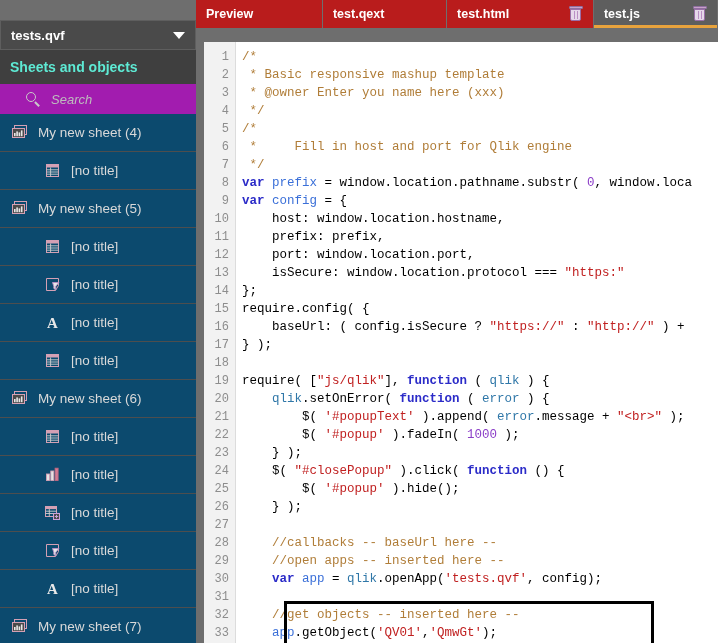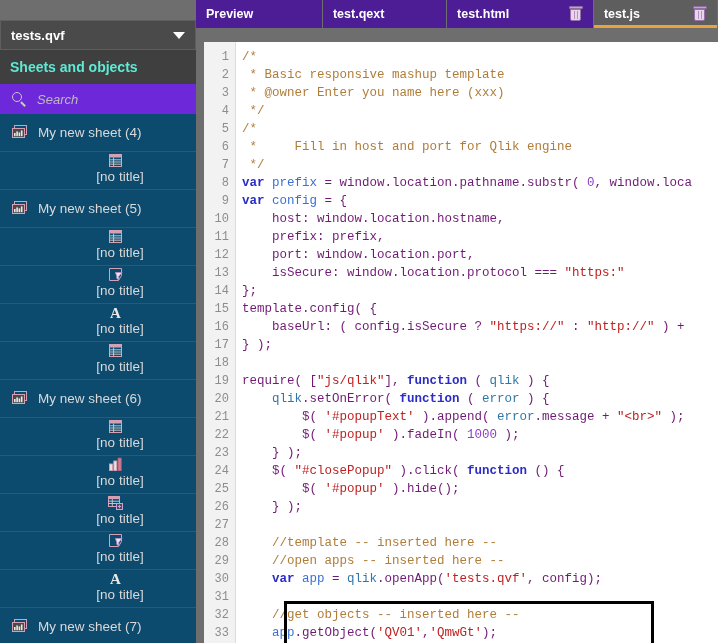--- a/index.html
+++ b/index.html
@@ -42,23 +42,23 @@
   #sheets-header {
     height: 34px; flex: 0 0 34px;
     background: #3f3f3f;
     display: flex; align-items: center;
     padding: 0 10px;
     color: #5eead4;
     font-size: 14px; font-weight: bold;
   }
   #search-row {
     height: 30px; flex: 0 0 30px;
-    background: #6d28d9;
+    background: #a21caf;
     display: flex; align-items: center;
-    padding: 0 12px;
+    padding: 0 26px;
   }
   .search-icon {
     width: 15px; height: 15px;
     margin-right: 8px;
     flex: 0 0 15px;
     position: relative;
   }
   .search-icon .circ {
     position: absolute; left: 0; top: 0;
     width: 10px; height: 10px;
@@ -84,29 +84,29 @@
   #tree { flex: 1 1 auto; overflow: hidden; background: #0c4a6e; }
   .tree-row {
     height: 38px;
     display: flex; align-items: center;
     border-bottom: 1px solid #4e4e4e;
     color: #d9d9d9;
     font-size: 13.5px;
     white-space: nowrap;
   }
   .tree-row.sheet { padding-left: 11px; }
-  .tree-row.obj { padding-left: 44px; flex-direction: column; }
+  .tree-row.obj { padding-left: 44px; }
   .tree-row .ic { flex: 0 0 auto; margin-right: 10px; display: block; }
   .tree-row .lbl { overflow: hidden; }
 
   
   #right { flex: 1 1 auto; height: 643px; position: relative; background: #6e6e6e; overflow: hidden; }
   #tabbar {
     height: 28px;
-    background: #4c1d95;
+    background: #b91c1c;
     display: flex;
     align-items: stretch;
   }
   .tab {
     display: flex; align-items: center;
     padding: 0 10px;
     color: #ffffff;
     font-size: 12.5px; font-weight: bold;
     border-right: 1px solid #6e6e6e;
     position: relative;
@@ -178,21 +178,21 @@
     font-size: 12.5px;
     color: #222222;
     white-space: pre;
   }
   .tk-com { color: #b07d38; }
   .tk-kw  { color: #2b2bc8; font-weight: bold; }
   .tk-str { color: #c02020; }
   .tk-num { color: #8c3fc8; }
   .tk-var { color: #3a6fd8; }
   .tk-id  { color: #2f77a8; }
-  .tk-pl  { color: #701a75; }
+  .tk-pl  { color: #000000; }
 
   #highlight-box {
     position: absolute;
     pointer-events: none;
     border: 3px solid #000000;
   }
 </style>
 </head>
 <body>
 
@@ -437,34 +437,34 @@
           <div class="cl"><span class="tk-com">/*</span></div>
           <div class="cl"><span class="tk-com"> *     Fill in host and port for Qlik engine</span></div>
           <div class="cl"><span class="tk-com"> */</span></div>
           <div class="cl"><span class="tk-kw">var </span><span class="tk-var">prefix</span><span class="tk-pl"> = window.location.pathname.substr( </span><span class="tk-num">0</span><span class="tk-pl">, window.loca</span></div>
           <div class="cl"><span class="tk-kw">var </span><span class="tk-var">config</span><span class="tk-pl"> = {</span></div>
           <div class="cl"><span class="tk-pl">    host: window.location.hostname,</span></div>
           <div class="cl"><span class="tk-pl">    prefix: prefix,</span></div>
           <div class="cl"><span class="tk-pl">    port: window.location.port,</span></div>
           <div class="cl"><span class="tk-pl">    isSecure: window.location.protocol === </span><span class="tk-str">"https:"</span></div>
           <div class="cl"><span class="tk-pl">};</span></div>
-          <div class="cl"><span class="tk-pl">template.config( {</span></div>
+          <div class="cl"><span class="tk-pl">require.config( {</span></div>
           <div class="cl"><span class="tk-pl">    baseUrl: ( config.isSecure ? </span><span class="tk-str">"https://"</span><span class="tk-pl"> : </span><span class="tk-str">"http://"</span><span class="tk-pl"> ) +</span></div>
           <div class="cl"><span class="tk-pl">} );</span></div>
           <div class="cl">&nbsp;</div>
           <div class="cl"><span class="tk-pl">require( [</span><span class="tk-str">"js/qlik"</span><span class="tk-pl">], </span><span class="tk-kw">function</span><span class="tk-pl"> ( </span><span class="tk-id">qlik</span><span class="tk-pl"> ) {</span></div>
           <div class="cl"><span class="tk-pl">    </span><span class="tk-id">qlik</span><span class="tk-pl">.setOnError( </span><span class="tk-kw">function</span><span class="tk-pl"> ( </span><span class="tk-id">error</span><span class="tk-pl"> ) {</span></div>
           <div class="cl"><span class="tk-pl">        $( </span><span class="tk-str">'#popupText'</span><span class="tk-pl"> ).append( </span><span class="tk-id">error</span><span class="tk-pl">.message + </span><span class="tk-str">"&lt;br&gt;"</span><span class="tk-pl"> );</span></div>
           <div class="cl"><span class="tk-pl">        $( </span><span class="tk-str">'#popup'</span><span class="tk-pl"> ).fadeIn( </span><span class="tk-num">1000</span><span class="tk-pl"> );</span></div>
           <div class="cl"><span class="tk-pl">    } );</span></div>
           <div class="cl"><span class="tk-pl">    $( </span><span class="tk-str">"#closePopup"</span><span class="tk-pl"> ).click( </span><span class="tk-kw">function</span><span class="tk-pl"> () {</span></div>
           <div class="cl"><span class="tk-pl">        $( </span><span class="tk-str">'#popup'</span><span class="tk-pl"> ).hide();</span></div>
           <div class="cl"><span class="tk-pl">    } );</span></div>
           <div class="cl">&nbsp;</div>
-          <div class="cl"><span class="tk-com">    //template -- inserted here --</span></div>
+          <div class="cl"><span class="tk-com">    //callbacks -- baseUrl here --</span></div>
           <div class="cl"><span class="tk-com">    //open apps -- inserted here --</span></div>
           <div class="cl"><span class="tk-pl">    </span><span class="tk-kw">var </span><span class="tk-var">app</span><span class="tk-pl"> = </span><span class="tk-id">qlik</span><span class="tk-pl">.openApp(</span><span class="tk-str">'tests.qvf'</span><span class="tk-pl">, config);</span></div>
           <div class="cl">&nbsp;</div>
           <div class="cl"><span class="tk-com">    //get objects -- inserted here --</span></div>
           <div class="cl"><span class="tk-pl">    </span><span class="tk-var">app</span><span class="tk-pl">.getObject(</span><span class="tk-str">'QV01'</span><span class="tk-pl">,</span><span class="tk-str">'QmwGt'</span><span class="tk-pl">);</span></div>
           <div class="cl"></div>
         </div>
     </div>
   </div>
 </div>

